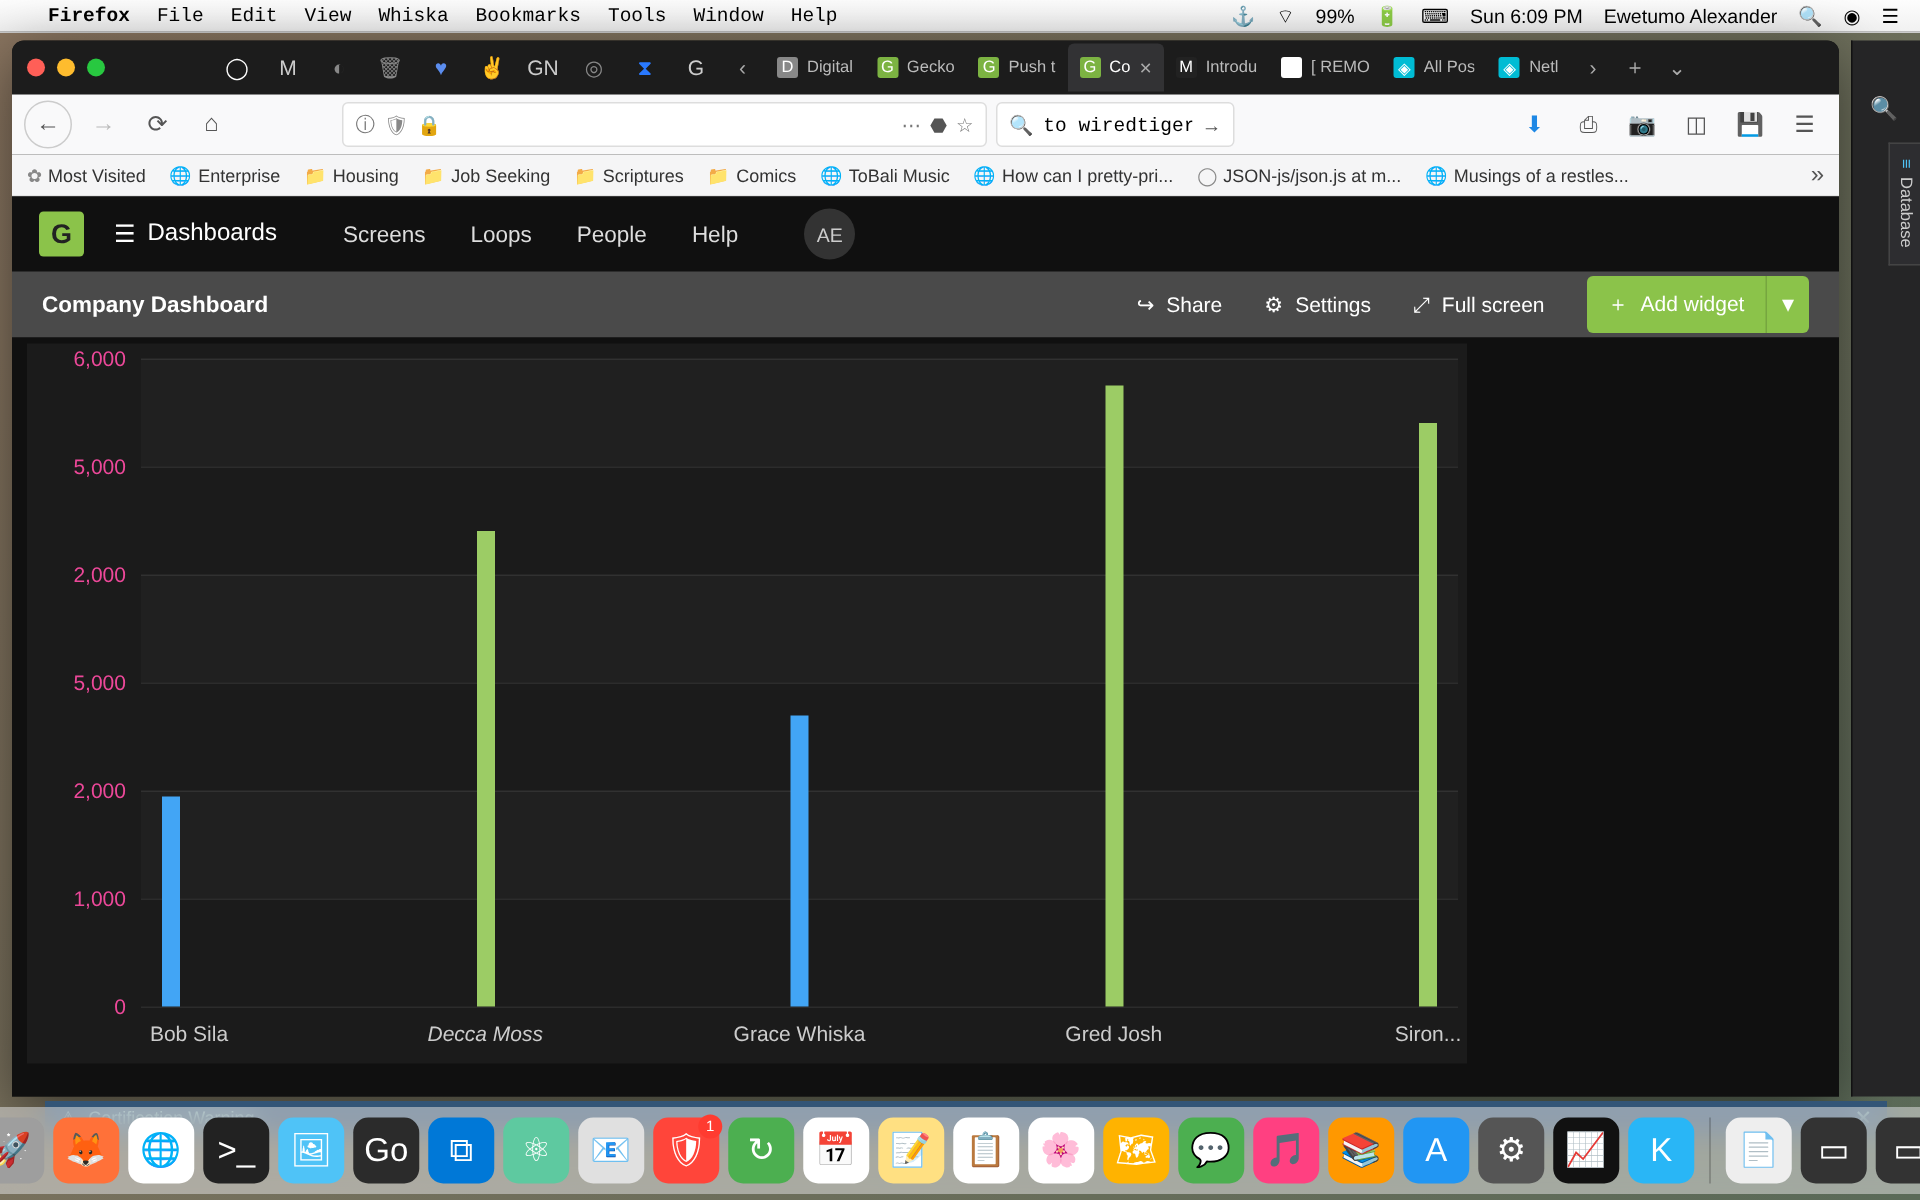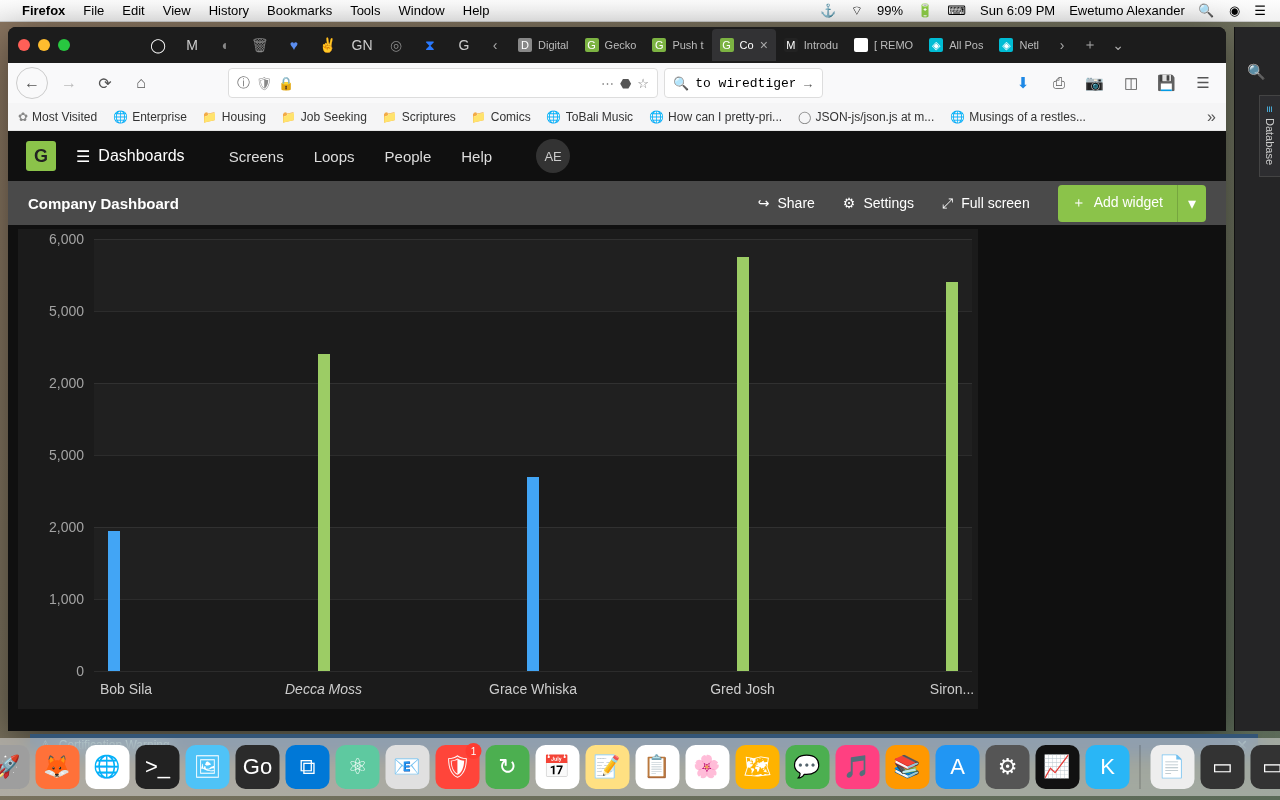--- a/index.html
+++ b/index.html
@@ -1,20 +1,20 @@
 <!DOCTYPE html>
 <html><head>
 <meta charset="utf-8">
 <style>
   * { box-sizing: border-box; margin: 0; padding: 0; }
   html, body { width: 1280px; height: 800px; overflow: hidden; font-family: -apple-system, BlinkMacSystemFont, "Helvetica Neue", Arial, sans-serif; background: #6d6d6d; }
   
   
   .mac-menubar { height: 22px; background: linear-gradient(#fdfdfd,#f1f1f1); display: flex; align-items: center; font-size: 13px; color: #000; border-bottom: 1px solid #ccc; }
-  .mac-menubar .left { display: flex; align-items: center; gap: 18px; padding-left: 4px; }
+  .mac-menubar .left { display: flex; align-items: center; gap: 18px; padding-left: 14px; font-family: Liberation Mono, monospace; }
   .mac-menubar .apple { font-size: 15px; }
   .mac-menubar .app { font-weight: 600; }
   .mac-menubar .right { margin-left: auto; display: flex; align-items: center; gap: 14px; padding-right: 14px; }
   .mac-menubar .right span, .mac-menubar .left span { white-space: nowrap; }
   .mac-menubar .icon { font-size: 13px; }
   
   
   .desktop { position: relative; width: 1280px; height: 778px; background: linear-gradient(135deg,#8a7560,#5a6a58); }
   
   
@@ -72,21 +72,21 @@
   .gb-act { display:flex; align-items:center; gap:8px; color:#fff; font-size:14px;}
   .gb-addw { display:flex; align-items:center; background:#8bc34a; border-radius:4px; overflow:hidden;}
   .gb-addw .main { padding:9px 14px; display:flex; gap:8px; color:#fff; font-size:14px; font-weight:500;}
   .gb-addw .caret { padding:9px 10px; border-left:1px solid rgba(0,0,0,.15); color:#fff;}
   
   .gb-canvas { flex:1; background:#101010; padding:4px 10px 10px; overflow:hidden;}
   .chart-widget { width:960px; height:480px; background:#1b1b1b; position:relative;}
   .plot { position:absolute; left:76px; top:10px; right:6px; bottom:38px; }
   .grid-line { position:absolute; left:0; right:0; height:22px; background:rgba(255,255,255,.025);}
   .axis-line { position:absolute; left:0; right:0; border-top:1px solid rgba(255,255,255,.08);}
-  .ylabel { position:absolute; right:100%; margin-right:10px; transform:translateY(-50%); font-size:14px; color:#a3a3a3; white-space:nowrap;}
+  .ylabel { position:absolute; right:100%; margin-right:10px; transform:translateY(-50%); font-size:14px; color:#ec4899; white-space:nowrap;}
   .bar { position:absolute; bottom:0; width:12px; }
   .bar.blue { background:#42a5f5;} .bar.green { background:#9ccc65;}
   .xlabel { position:absolute; top:100%; margin-top:10px; transform:translateX(-50%); font-size:14px; color:#ccc; white-space:nowrap;}
   
   
   .dev-sidebar { position:absolute; right:0; top:5px; width:46px; height:704px; background:#252526; border-left:1px solid #111;}
   .dev-sidebar .tab { writing-mode: vertical-rl; color:#ccc; font-size:11px; padding:10px 4px; background:#2d2d30; border:1px solid #444; border-right:none; position:absolute; right:0; top:68px; display:flex; align-items:center; gap:6px;}
   .dev-sidebar .srch { position:absolute; top:36px; left:12px; color:#ccc; font-size:15px;}
   
   
@@ -102,21 +102,21 @@
 </head>
 <body>
 
 <div class="mac-menubar">
   <div class="left">
     <span class="apple"></span>
     <span class="app">Firefox</span>
     <span>File</span>
     <span>Edit</span>
     <span>View</span>
-    <span>History</span>
+    <span>Whiska</span>
     <span>Bookmarks</span>
     <span>Tools</span>
     <span>Window</span>
     <span>Help</span>
   </div>
   <div class="right">
     <span class="icon">⚓</span>
     <span class="icon">⌔</span>
     <span>99%</span>
     <span class="icon">🔋</span>

